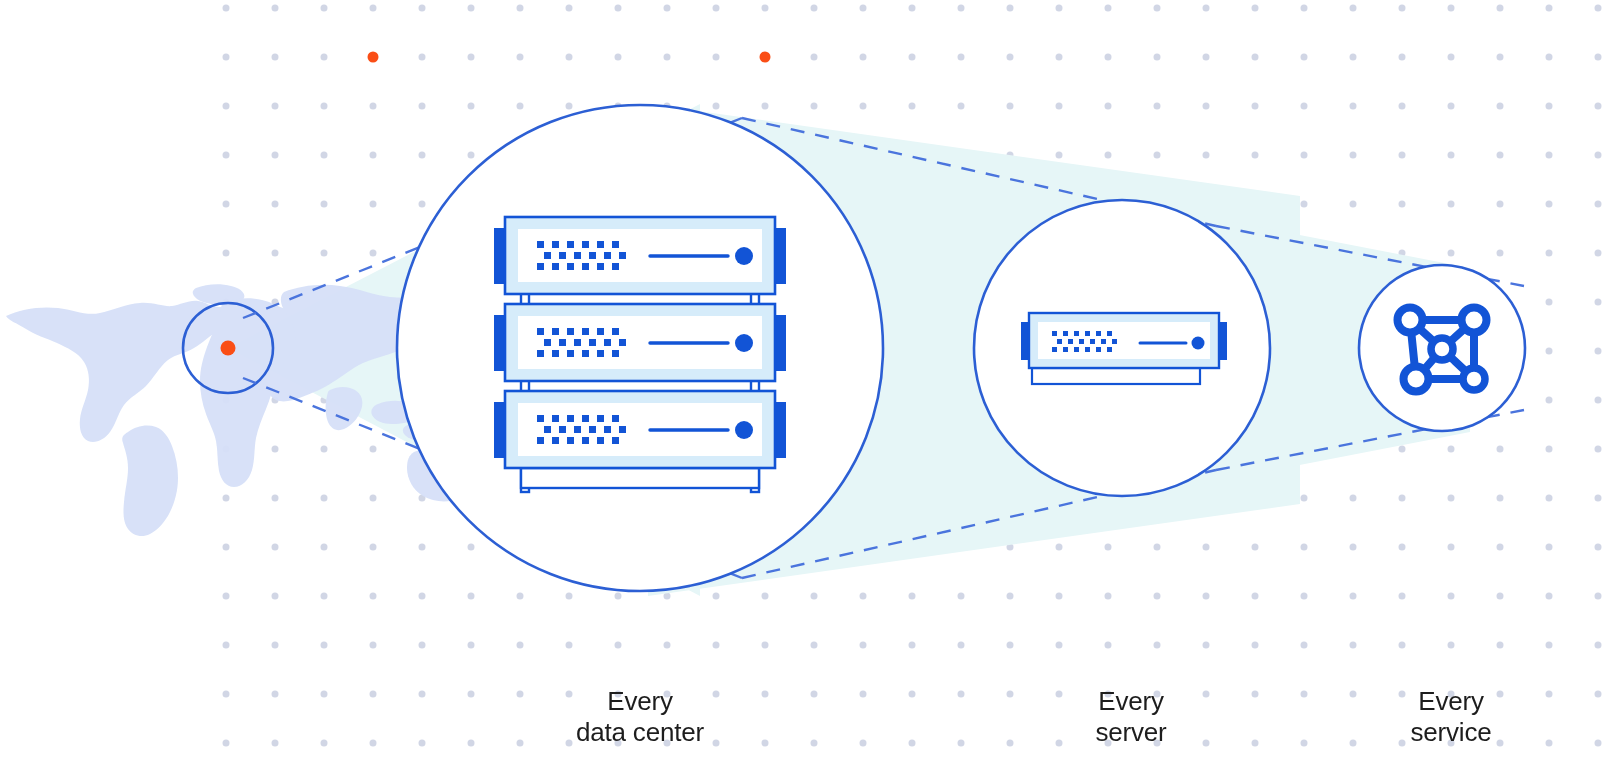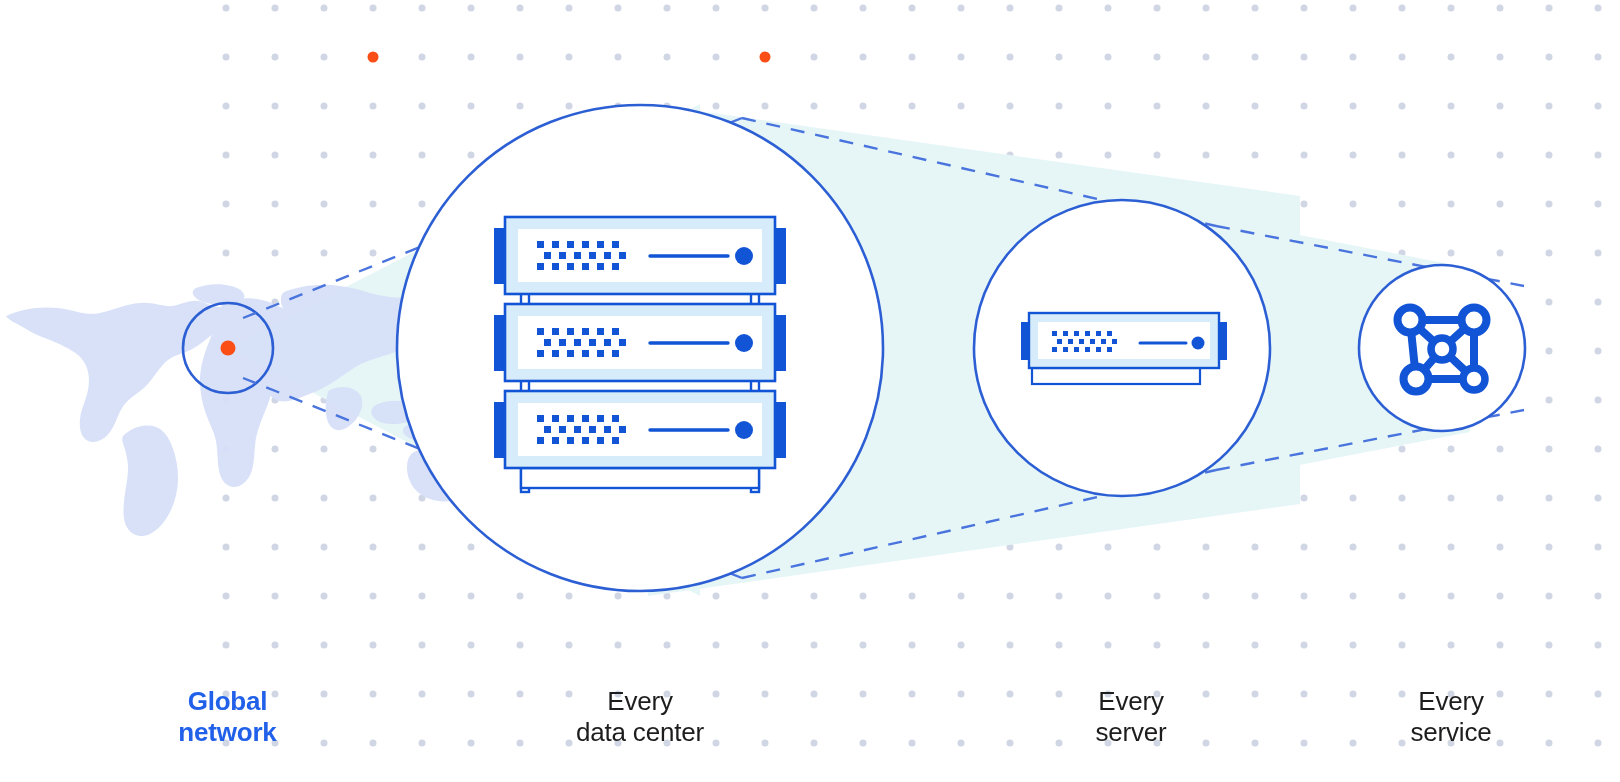--- a/index.html
+++ b/index.html
@@ -764,22 +764,20 @@
     <g>
       <circle cx="1410" cy="320" r="12.5" fill="#ffffff" stroke="#1254d6" stroke-width="8"></circle>
       <circle cx="1474" cy="320" r="12.5" fill="#ffffff" stroke="#1254d6" stroke-width="8"></circle>
       <circle cx="1474" cy="379" r="11" fill="#ffffff" stroke="#1254d6" stroke-width="7.5"></circle>
       <circle cx="1416" cy="379" r="12.5" fill="#ffffff" stroke="#1254d6" stroke-width="8"></circle>
       <circle cx="1442" cy="349" r="11" fill="#ffffff" stroke="#1254d6" stroke-width="7.5"></circle>
     </g>
 
   </svg>
 
-  <div class="label accent" id="label-global">Global
-network</div>
 
   <div class="label" id="label-datacenter">Every
 data center</div>
 
   <div class="label" id="label-server">Every
 server</div>
 
   <div class="label" id="label-service">Every
 service</div>
 

